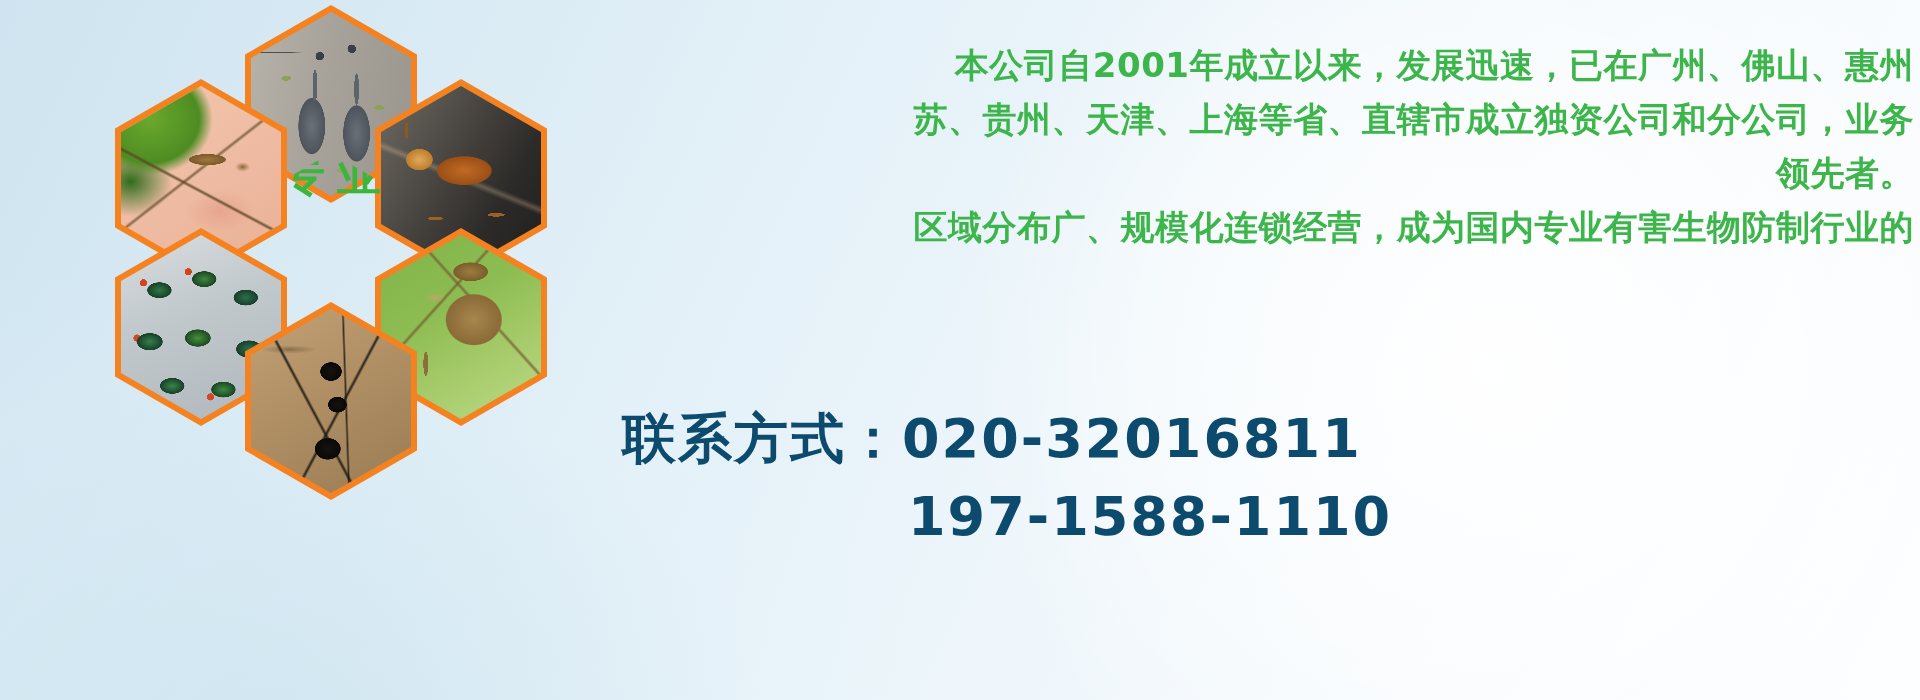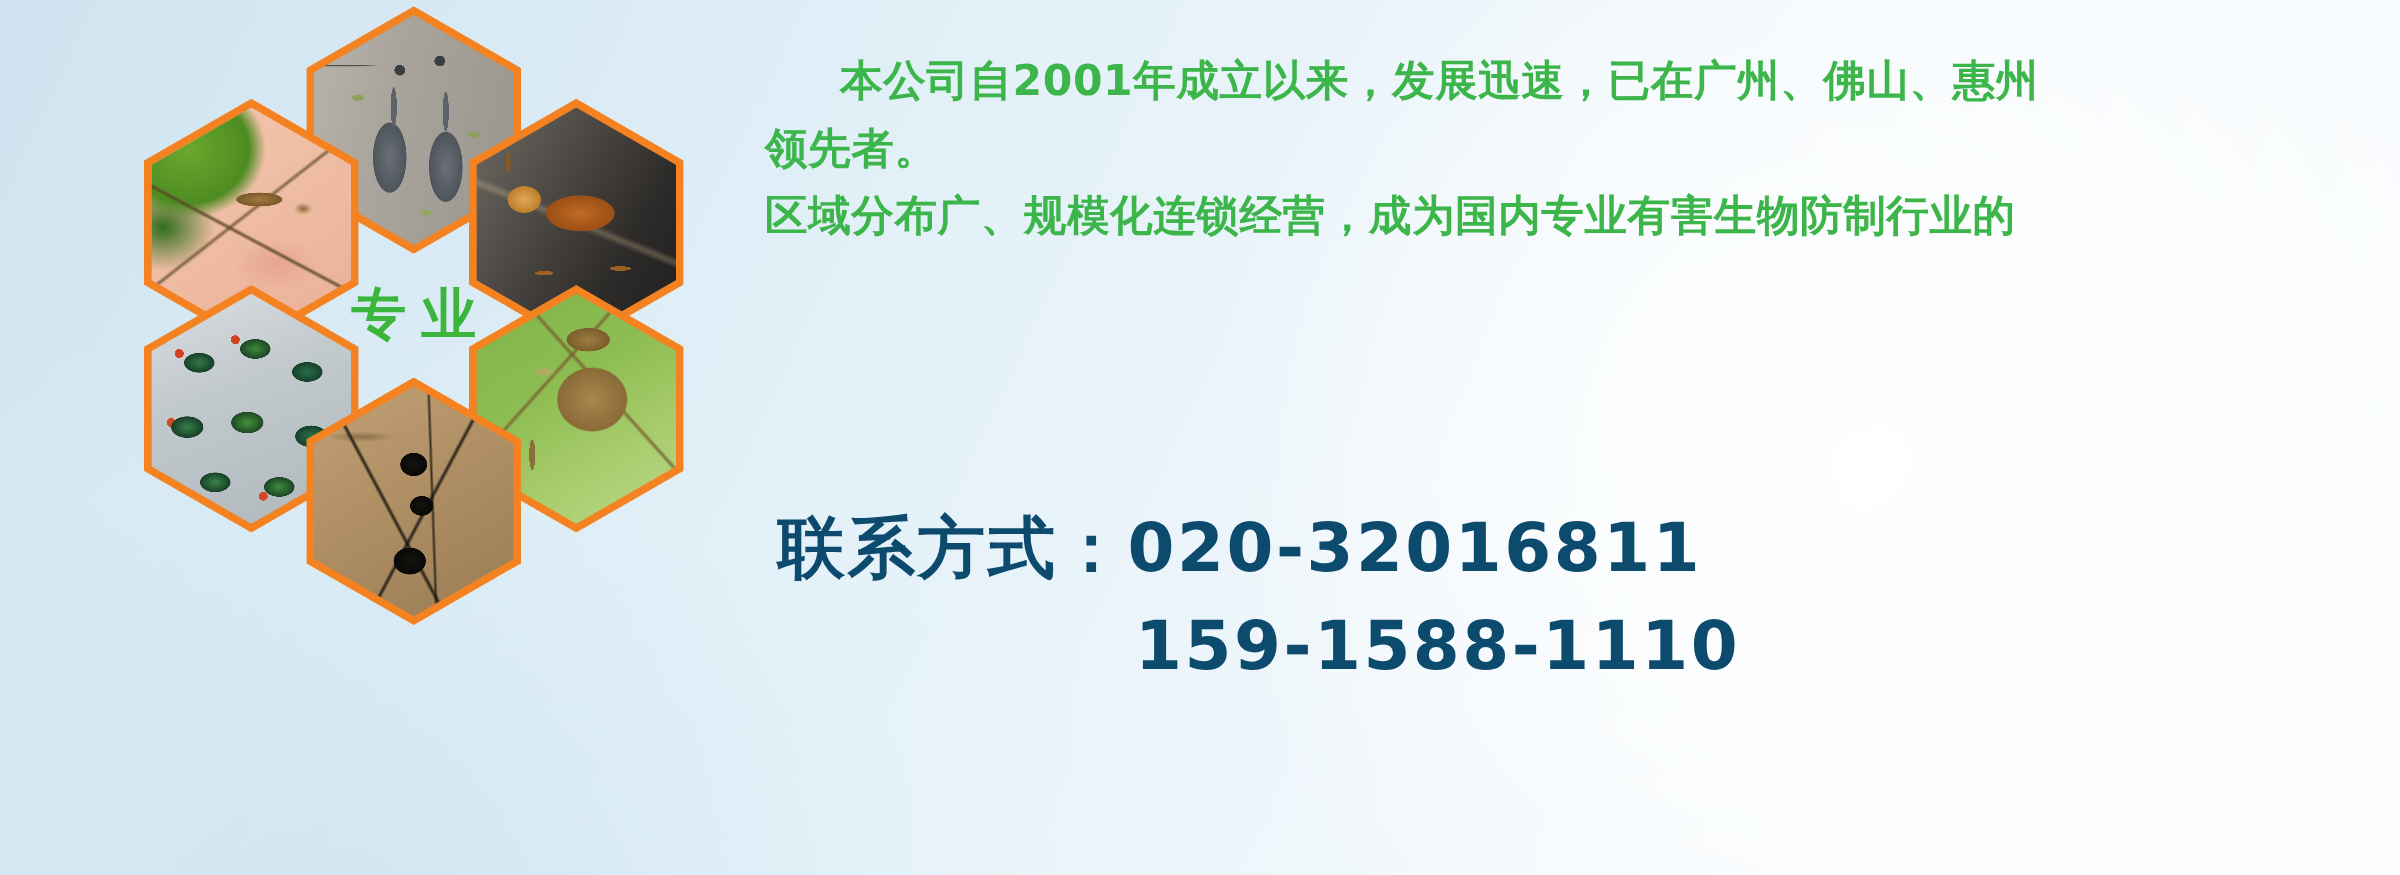--- a/index.html
+++ b/index.html
@@ -43,21 +43,21 @@
   
   .hex-rats      { left:157px; top:5px; }
   .hex-roach     { left:287px; top:79px; }
   .hex-mosquito  { left:27px;  top:79px; }
   .hex-stinkbug  { left:287px; top:228px; }
   .hex-flies     { left:27px;  top:228px; }
   .hex-ant       { left:157px; top:302px; }
   .hex-center    { left:157px; top:153px; width:172px; height:198px; }
 
   .center-text {
-    display:flex; flex-direction:row; align-items:center; justify-content:center;
+    display:flex; flex-direction:column; align-items:center; justify-content:space-between;
     gap:16px; width:100%; height:100%;
   }
   .center-text span {
     color:#3cb53c;
     font-size:44px; font-weight:bold; letter-spacing:12px; text-indent:12px;
     line-height:1;
     font-family:"DejaVu Sans","Liberation Sans",sans-serif;
   }
 
   
@@ -169,20 +169,21 @@
 
   
   .content { position:absolute; left:612px; top:0; width:1300px; height:700px; }
 
   .paragraph {
     position:absolute; left:0; top:38px; width:1302px;
     color:#3cb54a;
     font-size:34px; line-height:54px; font-weight:bold;
     font-family:"DejaVu Sans","Liberation Sans",sans-serif;
     letter-spacing:0.5px;
+    text-align:right;
   }
   .paragraph .line { display:block; white-space:pre; }
   .paragraph .line.first { text-indent:60px; }
 
   .contact { position:absolute; left:10px; top:400px; width:1290px; }
   .contact .row {
     color:#0c4a6e; font-weight:bold; font-size:54px; line-height:78px;
     font-family:"DejaVu Sans","Liberation Sans",sans-serif;
     letter-spacing:2px; white-space:pre;
   }
@@ -237,22 +238,23 @@
       <span>专业</span>
     </div>
   </div>
 
 </div>
 
 <div class="content">
 
   <div class="paragraph">
     <span class="line first">本公司自2001年成立以来，发展迅速，已在广州、佛山、惠州</span>
+    <span class="line">苏、贵州、天津、上海等省、直辖市成立独资公司和分公司，业务</span>
     <span class="line">领先者。</span>
     <span class="line">区域分布广、规模化连锁经营，成为国内专业有害生物防制行业的</span>
   </div>
 
   <div class="contact">
     <div class="row r1">联系方式：020-32016811</div>
-    <div class="row r2">159-1588-1110</div>
+    <div class="row r2">197-1588-1110</div>
   </div>
 
 </div>
 
 </body></html>

